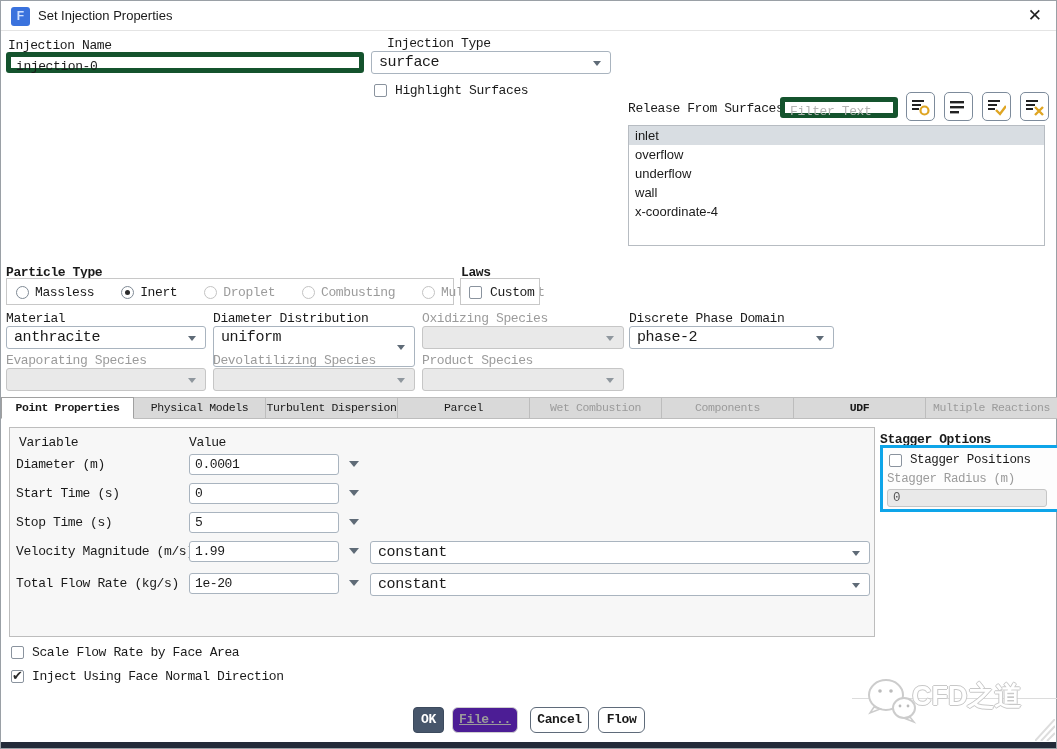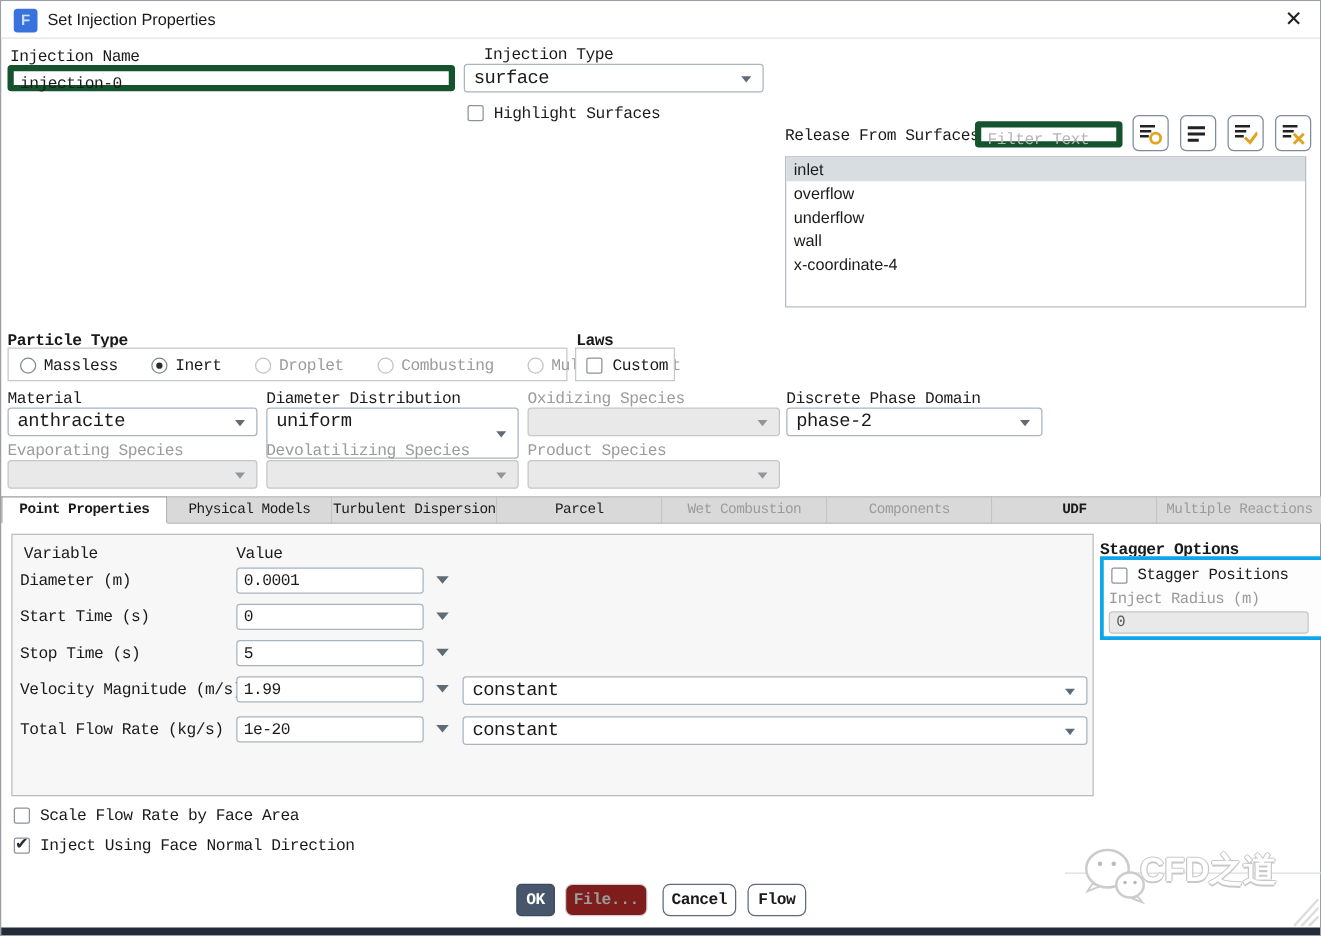--- a/index.html
+++ b/index.html
@@ -62,21 +62,21 @@
   .panel .vinput { position:absolute; width:150px; height:21px; background:#fff; border:1px solid #a9b4bf; border-radius:3px; font-size:13px; padding:0 5px; line-height:19px; letter-spacing:-0.4px; color:#1a1a1a; }
   .arrowbtn { position:absolute; width:0; height:0; border-left:5px solid transparent; border-right:5px solid transparent; border-top:6px solid #5f6b77; }
 
   
   .stagger-box { position:absolute; left:879px; top:444px; width:184px; height:67px; border:3px solid #0ea5e9; background:#fdfdfd; }
   .dis-input { position:absolute; background:#e9e9e9; border:1px solid #c6c6c6; border-radius:3px; font-size:12.5px; color:#5a5a5a; padding:0 5px; line-height:16px; }
 
   
   .btn { position:absolute; top:706px; height:26px; border-radius:6px; font-size:13px; font-weight:bold; letter-spacing:-0.4px; text-align:center; line-height:24px; }
   .btn.primary { background:#47566b; border:1px solid #3c4a5d; color:#ffffff; border-radius:4px; }
-  .btn.disabled { background:#7f1d1d; border:1px solid #cfcfcf; color:#9b9b9b; }
+  .btn.disabled { background:#4c1d95; border:1px solid #cfcfcf; color:#9b9b9b;text-decoration:underline; }
   .btn.normal { background:#ffffff; border:1px solid #5f6b7a; color:#1a1a1a; }
 
   
   .watermark { position:absolute; left:851px; top:674px; width:206px; height:58px; }
   .wm-line { position:absolute; left:0; top:23px; width:206px; height:1px; background:#dcdcdc; }
   .wm-text { position:absolute; left:60px; top:3px; font:bold 27px "Liberation Sans",sans-serif; color:#ffffff;
              text-shadow:-1px 0 #c8c8c8, 1px 0 #c8c8c8, 0 -1px #c8c8c8, 0 1px #c8c8c8; white-space:nowrap; }
   .corner-stripes { position:absolute; right:1px; bottom:7px; }
 
   .bottom-strip { position:absolute; left:0; bottom:0; width:100%; height:6px; background:#232a38; }
@@ -240,21 +240,21 @@
     <span class="arrowbtn" style="left:339px; top:152px;"></span>
     <div class="dd" style="left:360px; top:145px; width:500px; height:23px; background:#fff;">constant</div>
   </div>
 
   <span class="lbl bold" style="left:879px; top:431px;">Stagger Options</span>
   <div class="stagger-box">
     <div class="check-row" style="left:6px; top:5px;">
       <span class="cb"></span>
       <span class="cb-label" style="font-size:12.5px;">Stagger Positions</span>
     </div>
-    <span class="lbl gray" style="left:4px; top:24px; font-size:12.5px;">Inject Radius (m)</span>
+    <span class="lbl gray" style="left:4px; top:24px; font-size:12.5px;">Stagger Radius (m)</span>
     <div class="dis-input" style="left:4px; top:41px; width:160px; height:18px;">0</div>
   </div>
 
   <div class="check-row" style="left:10px; top:644px;">
     <span class="cb"></span>
     <span class="cb-label">Scale Flow Rate by Face Area</span>
   </div>
   <div class="check-row" style="left:10px; top:668px;">
     <span class="cb">
         <span class="mark">✔</span>

